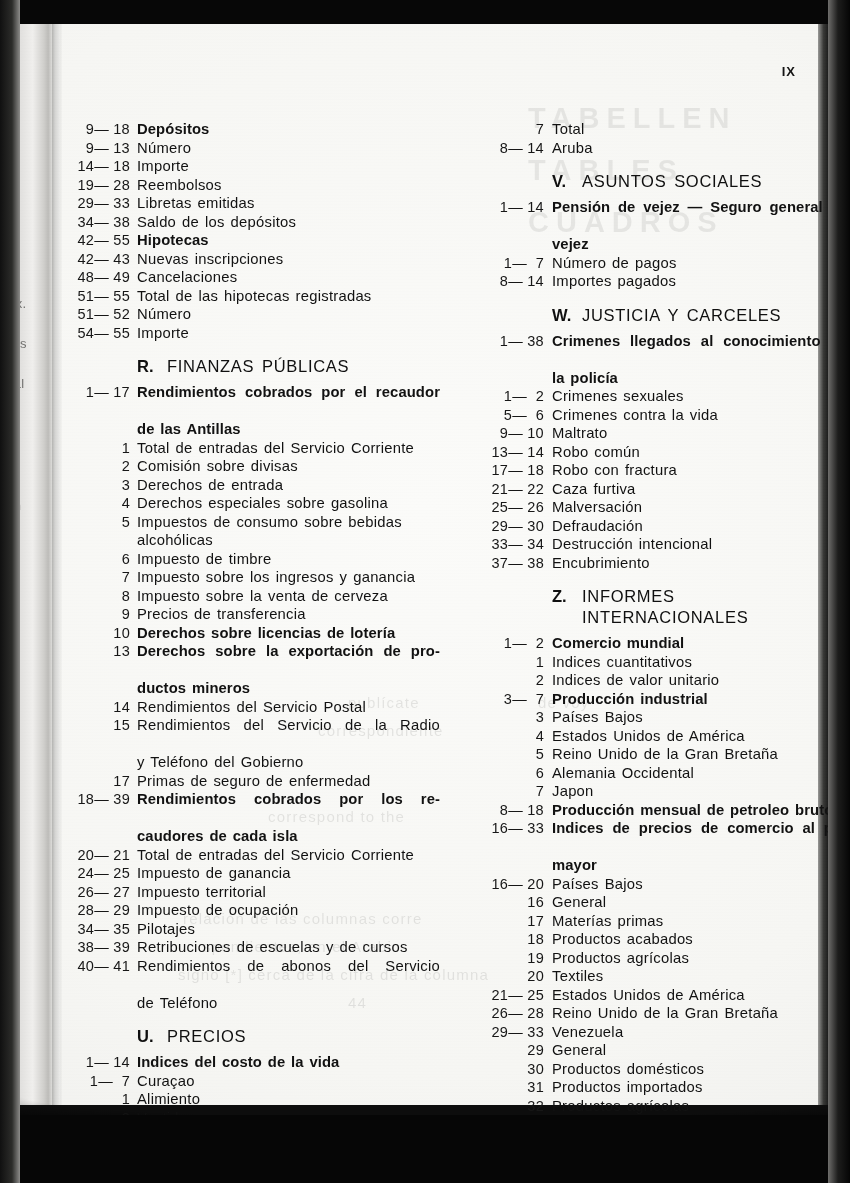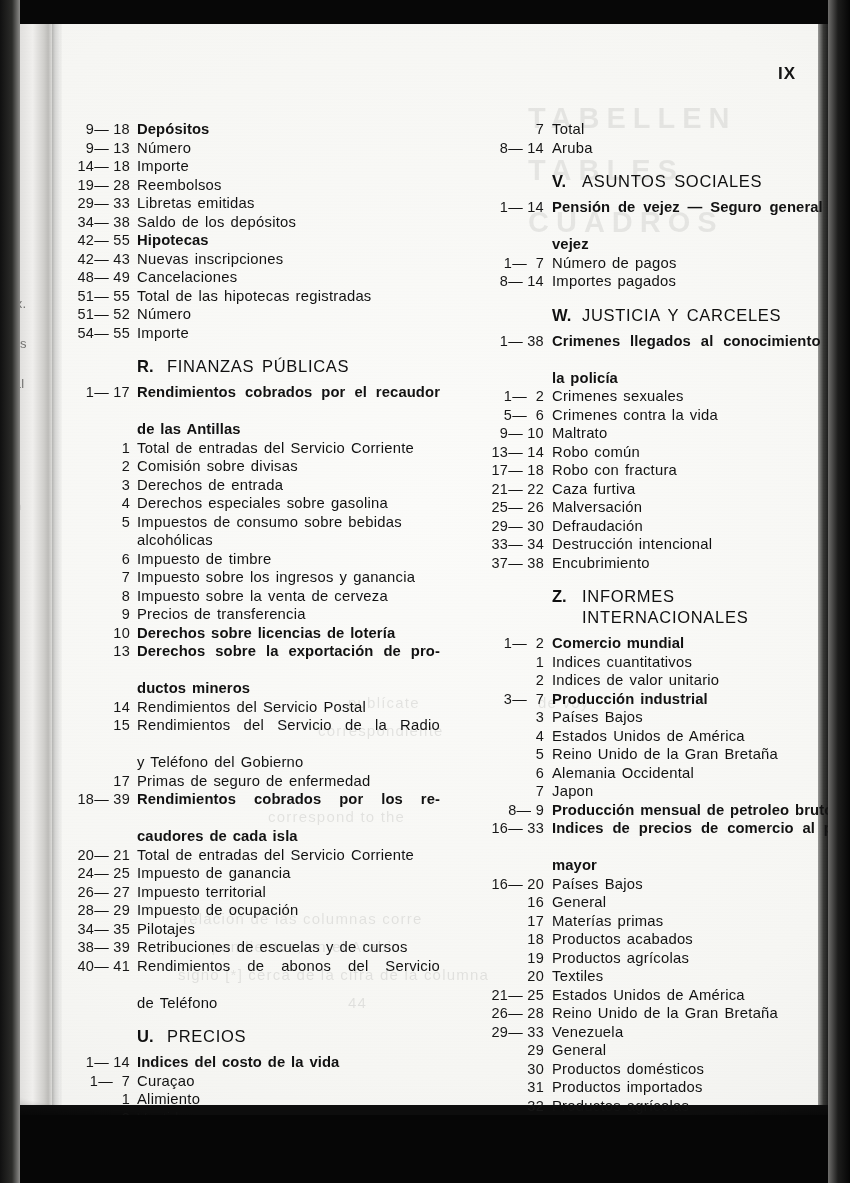--- a/index.html
+++ b/index.html
@@ -100,21 +100,21 @@
     font-size: 13px;
     letter-spacing: .4px;
     white-space: nowrap;
   }
 
   
   #folio {
     position: absolute;
     right: 34px;
     top: 42px;
-    font-size: 17px;
+    font-size: 13px;
     font-weight: 700;
     color: #151515;
     letter-spacing: 1px;
     margin-left: 47px;
   }
 
   
   .col {
     position: absolute;
     top: 98px;
@@ -543,21 +543,21 @@
         </div>
         <div class="row">
           <span class="num">6</span>
           <span class="txt">Alemania Occidental</span>
         </div>
         <div class="row">
           <span class="num">7</span>
           <span class="txt">Japon</span>
         </div>
         <div class="row">
-          <span class="num">8— 9</span>
+          <span class="num">8— 18</span>
           <span class="txt b">Producción mensual de petroleo bruto</span>
         </div>
         <div class="row">
           <span class="num">16— 33</span>
           <span class="txt b just">Indices de precios de comercio al por</span>
         </div>
         <div class="row cont">
           <span class="num"></span>
           <span class="txt b">mayor</span>
         </div>

